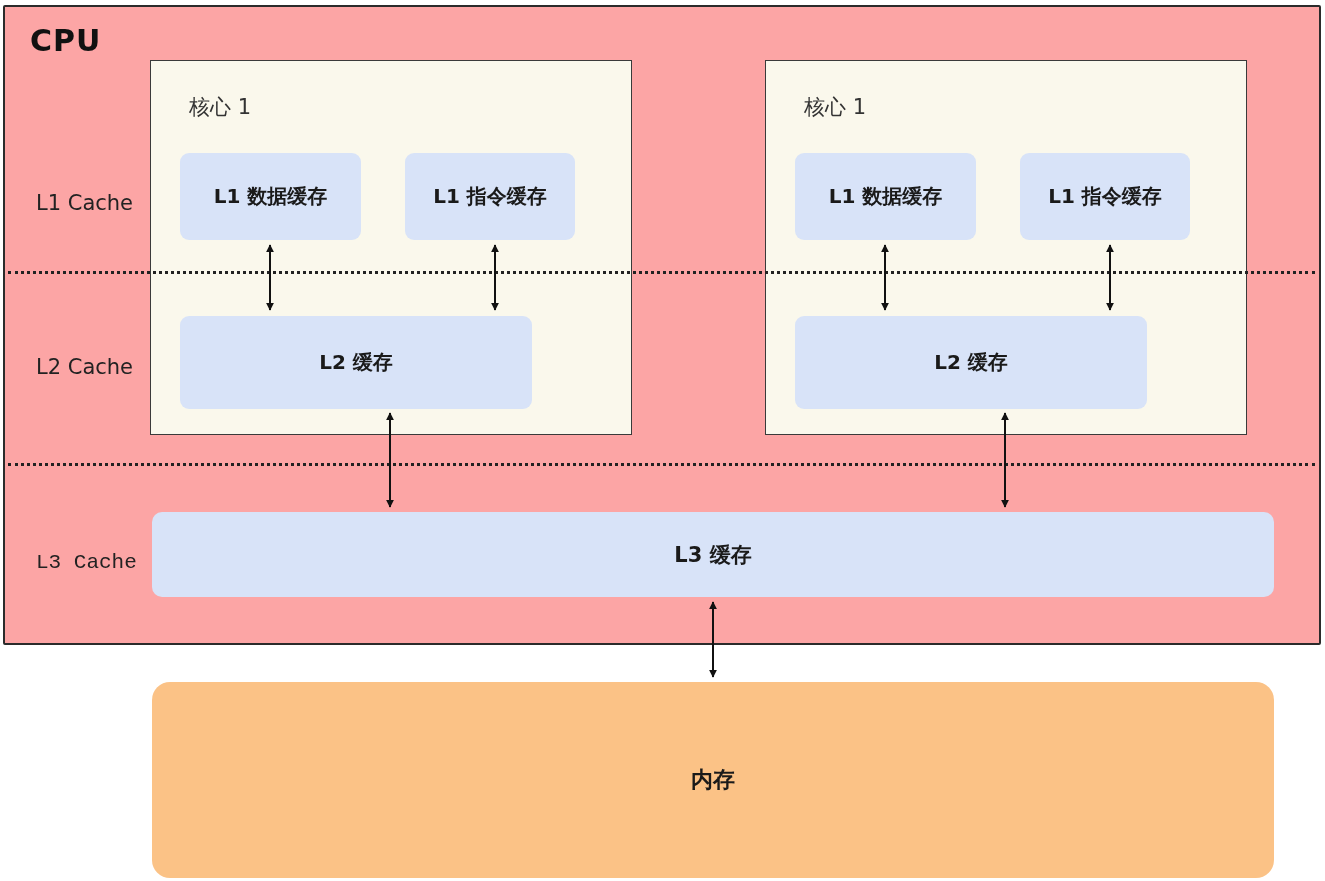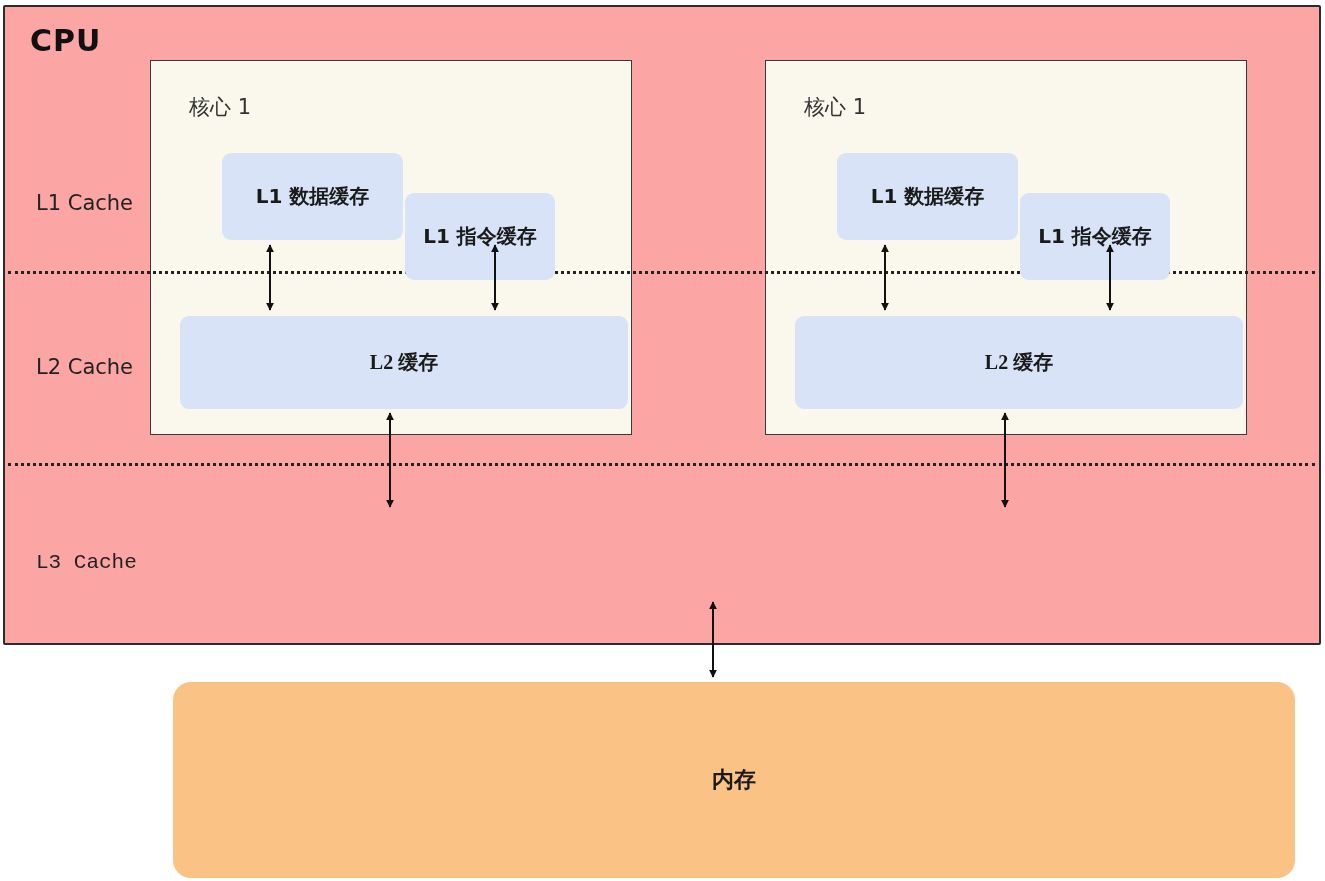--- a/index.html
+++ b/index.html
@@ -64,23 +64,23 @@
     background: #d8e3f8;
     border-radius: 9px;
     display: flex;
     align-items: center;
     justify-content: center;
     font-size: 20px;
     font-weight: bold;
     color: #1a1a1a;
     z-index: 3;
   }
-  .l1-data  { left: 29px;  top: 92px;  width: 181px; height: 87px; margin-left: 42px; }
-  .l1-instr { left: 254px; top: 92px;  width: 150px; height: 87px; margin-top: 40px; }
-  .l2-cache { left: 29px;  top: 255px; width: 448px; height: 93px; font-family: Liberation Serif, serif; }
+  .l1-data  { left: 29px;  top: 92px;  width: 181px; height: 87px; }
+  .l1-instr { left: 254px; top: 92px;  width: 170px; height: 87px; }
+  .l2-cache { left: 29px;  top: 255px; width: 352px; height: 93px; }
 
   .dotted-line {
     position: absolute;
     left: 8px;
     width: 1307px;
     height: 0;
     border-top: 3px dotted #222222;
     z-index: 2;
   }
   .divider-1 { top: 271px; }
@@ -105,21 +105,20 @@
     left: 152px; top: 682px;
     width: 1122px; height: 196px;
     background: #fbc286;
     border-radius: 18px;
     display: flex;
     align-items: center;
     justify-content: center;
     font-size: 22px;
     font-weight: bold;
     color: #1a1a1a;
-    margin-left: 21px;
   }
   .arrow-layer {
     position: absolute;
     left: 0; top: 0;
     width: 1325px; height: 881px;
     z-index: 5;
     pointer-events: none;
   }
 </style>
 </head>
@@ -145,20 +144,21 @@
   <div class="core-box core-2">
     <div class="core-title">核心 1</div>
     <div class="cache-box l1-data">L1 数据缓存</div>
     <div class="cache-box l1-instr">L1 指令缓存</div>
     <div class="cache-box l2-cache">L2 缓存</div>
   </div>
 
   <div class="dotted-line divider-1"></div>
   <div class="dotted-line divider-2"></div>
 
+  <div class="l3-box">L3 缓存</div>
 
   <div class="memory-box">内存</div>
 
   <svg class="arrow-layer" viewBox="0 0 1325 881" xmlns="http://www.w3.org/2000/svg">
     <defs>
       <marker id="ah" markerWidth="9" markerHeight="9" refX="7.2" refY="4" orient="auto-start-reverse" markerUnits="userSpaceOnUse">
         <path d="M0,0 L8,4 L0,8 z" fill="#111111"></path>
       </marker>
     </defs>
     <line x1="270" y1="245" x2="270" y2="310" stroke="#111111" stroke-width="2" marker-start="url(#ah)" marker-end="url(#ah)"></line>

